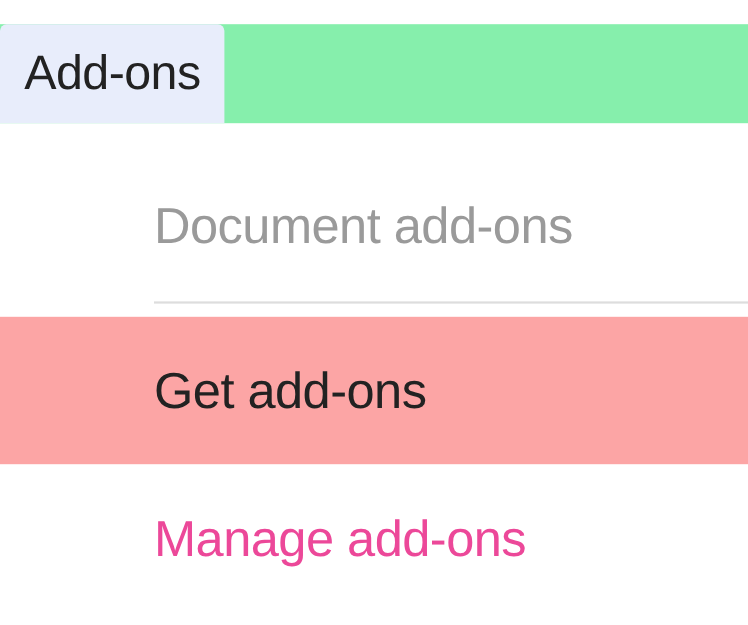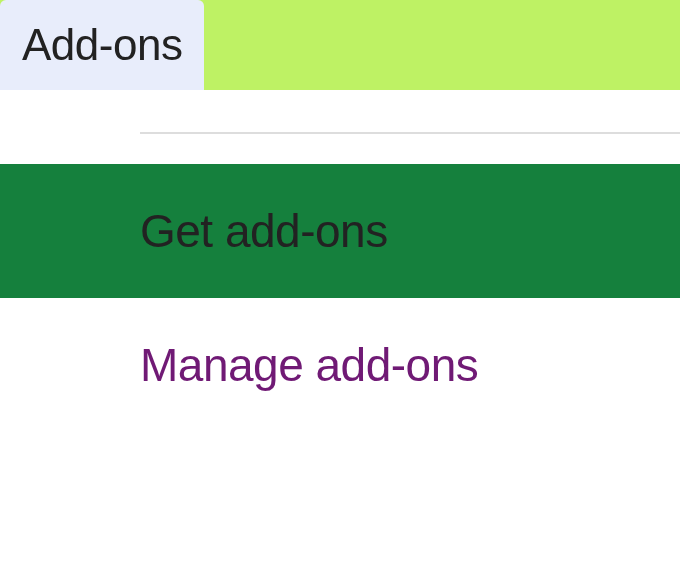--- a/index.html
+++ b/index.html
@@ -11,21 +11,22 @@
       font-family: Arial, "Helvetica Neue", Helvetica, sans-serif;
       width: 680px;
       height: 568px;
       background: #ffffff;
       overflow: hidden;
     }
     .menubar {
       display: flex;
       align-items: flex-start;
       height: 90px;
-      background: #bef264;
+      background: #86efac;
+      margin-top: 22px;
     }
     .menubar-item {
       font-size: 44px;
       color: #222222;
       padding: 0 22px;
       height: 100%;
       display: flex;
       align-items: center;
       cursor: pointer;
       letter-spacing: -0.5px;
@@ -61,38 +62,41 @@
       margin-left: 140px;
       margin-top: 18px;
     }
     .dropdown-item {
       font-size: 46px;
       padding: 40px 0 40px 140px;
       cursor: pointer;
       letter-spacing: -0.5px;
     }
     .dropdown-item.highlighted {
-      background: #15803d;
+      background: #fca5a5;
       color: #222222;
-      margin-top: 30px;
+      margin-top: 12px;
     }
     .dropdown-item.disabled {
-      color: #701a75;
+      color: #ec4899;
     }
   </style>
 </head>
 <body>
 
 <div class="menubar">
   <div class="menubar-item active">
     <span>Add-ons</span>
   </div>
 </div>
 
 <div class="dropdown">
+  <div class="dropdown-section-header">
+    <span>Document add-ons</span>
+  </div>
   <div class="divider"></div>
   <div class="dropdown-item highlighted">
     <span>Get add-ons</span>
   </div>
   <div class="dropdown-item disabled">
     <span>Manage add-ons</span>
   </div>
 </div>
 
 </body></html>

